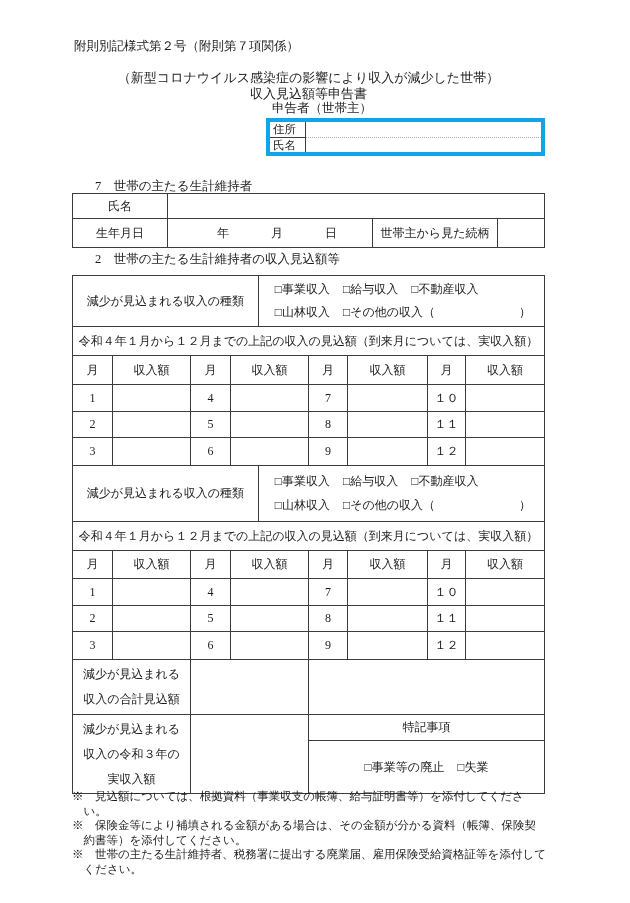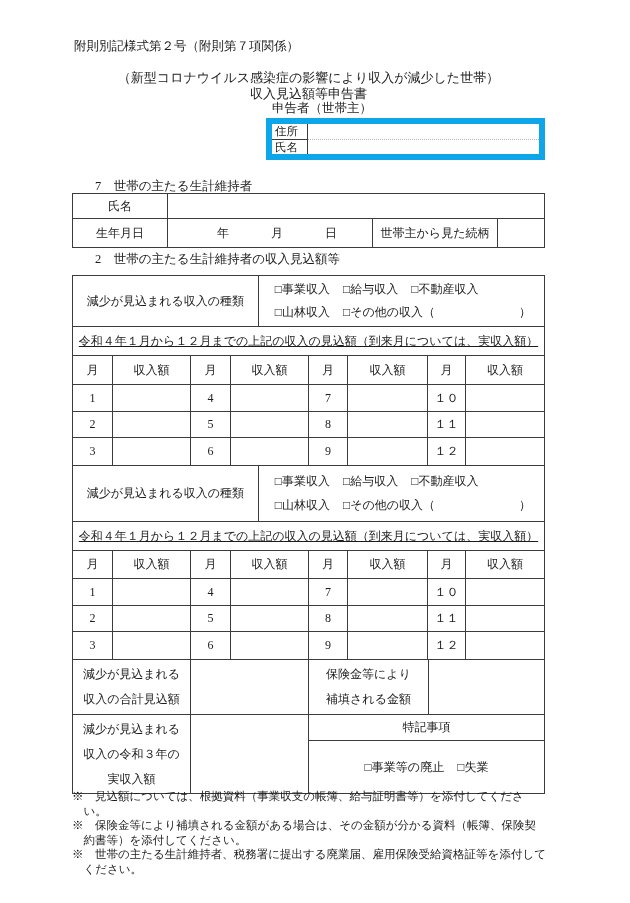--- a/index.html
+++ b/index.html
@@ -10,21 +10,21 @@
     font-size:12px; overflow:hidden;
   }
 
   
   .form-ref { position:absolute; left:74px; top:38px; font-size:12.5px; }
   .title-block { position:absolute; left:72px; top:70px; width:473px; text-align:center; font-size:13px; line-height:16px; }
 
   
   .declarant { position:absolute; left:266px; top:100px; width:279px; }
   .declarant-heading { font-size:12.5px; padding-left:6px; line-height:16px; margin-bottom:2px; }
-  .declarant-table { border:6px solid #0ea5e9; }
+  .declarant-table { border:4px solid #0ea5e9; }
   .d-row { display:flex; height:16px; line-height:15px; font-size:11.5px; }
   .d-label { width:36px; padding-left:3px; border-right:1px solid #3c3c3c; }
   .d-value { flex:1; }
   .d-row.first .d-label { border-bottom:1px solid #3c3c3c; height:16px; }
   .d-row.first .d-value { border-bottom:1px dotted #b5b5b5; }
   .d-row.last { height:14px; }
 
   
   .sec-heading { position:absolute; left:72px; width:473px; font-size:12.5px; line-height:13px; padding-left:23px; }
   .sec1-pos { top:180px; }
@@ -43,21 +43,21 @@
   
   .table2 { position:absolute; left:72px; top:275px; width:473px; border:1px solid #3c3c3c; }
   .trow { display:flex; border-top:1px solid #3c3c3c; }
   .trow.first { border-top:none; }
   .type-row { height:50px; }
   .type-row.b2 { height:56px; }
   .type-label { width:191px; text-align:center; }
   .type-checks { flex:1; display:flex; flex-direction:column; justify-content:space-evenly; padding-left:16px; border-right:none; align-items:flex-start; }
   .cb-line { display:flex; }
   .cb-item { margin-right:13px; white-space:pre; }
-  .period-row { height:29px; align-items:center; justify-content:center; text-align:left;text-decoration:underline; }
+  .period-row { height:29px; align-items:center; justify-content:center; text-align:left; }
   .mheader { height:29px; } .mheader.b2 { height:28px; }
   .mrow-a { height:27px; } .mrow-b { height:26px; } .mrow-c { height:28px; }
   .w-m1 { width:40px; } .w-a1 { width:78px; } .w-m2 { width:40px; } .w-a2 { width:78px; }
   .w-m3 { width:39px; } .w-a3 { width:80px; } .w-m4 { width:38px; } .w-a4 { flex:1; }
 
   
   .sumA { height:55px; }
   .sumB { height:79px; }
   .w-s1 { width:118px; } .w-s2 { width:118px; } .w-s3 { width:120px; } .w-s4 { flex:1; }
   .two-line { flex-direction:column; line-height:25px; }
@@ -237,24 +237,20 @@
       <div class="c w-m4">１２</div>
       <div class="c w-a4 last"></div>
     </div>
 
     <div class="trow sumA">
       <div class="c w-s1 two-line">
         <span>減少が見込まれる</span>
         <span>収入の合計見込額</span>
       </div>
       <div class="c w-s2"></div>
-      <div class="c w-s3 two-line">
-        <span>保険金等により</span>
-        <span>補填される金額</span>
-      </div>
       <div class="c w-s4 last"></div>
     </div>
 
     <div class="trow sumB">
       <div class="c w-s1 three-line">
         <span>減少が見込まれる</span>
         <span>収入の令和３年の</span>
         <span>実収入額</span>
       </div>
       <div class="c w-s2"></div>

